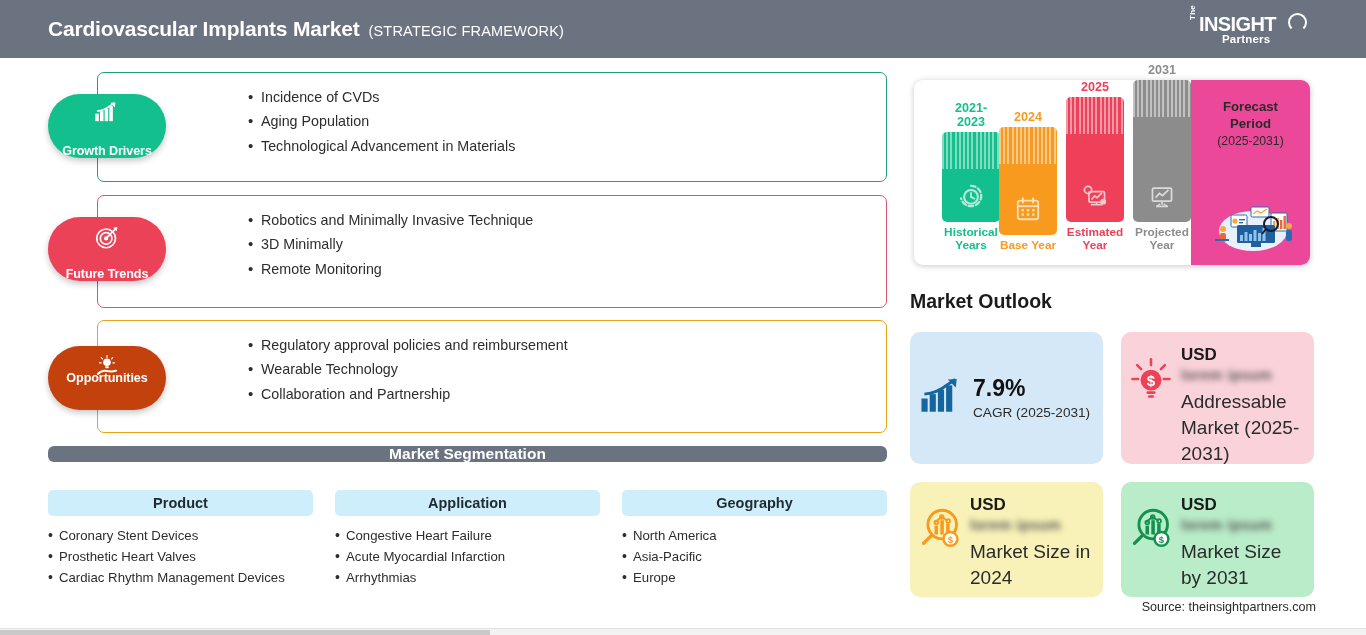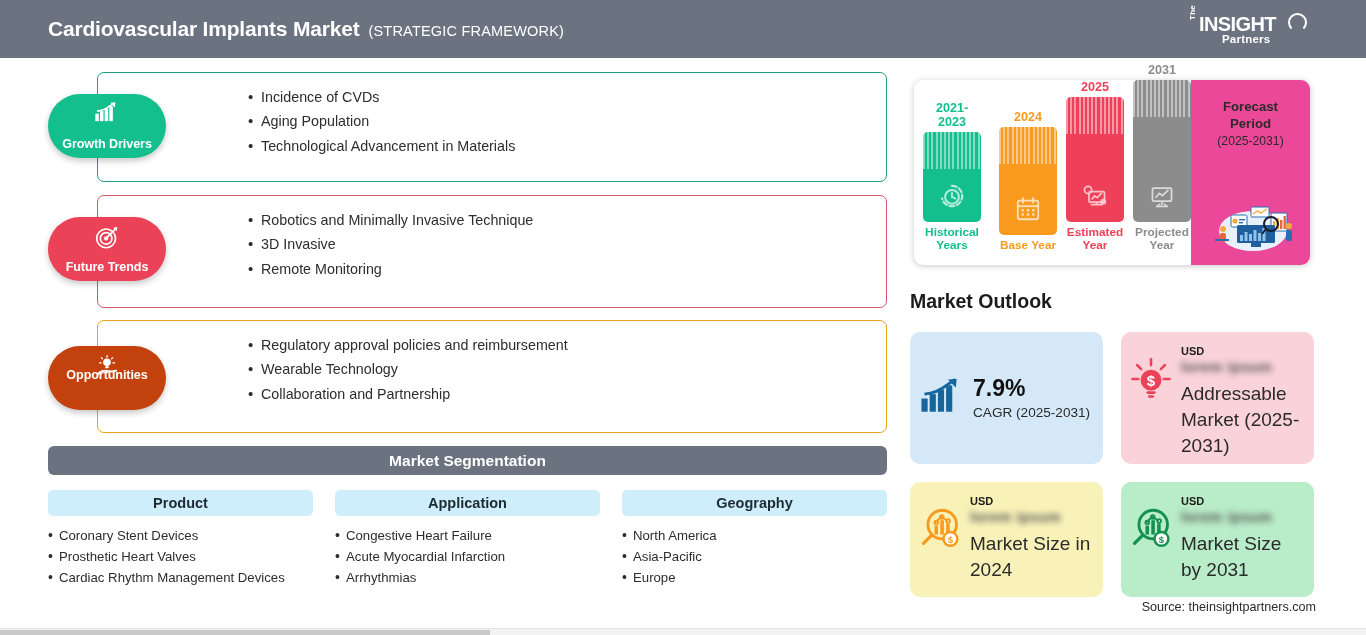--- a/index.html
+++ b/index.html
@@ -47,29 +47,29 @@
     list-style: none; font-size: 14.3px; color: #2d2d2d; line-height: 1;
     padding: 5px 0 5px 13px; position: relative;
   }
   .bullets li::before {
     content: "\2022"; position: absolute; left: 0; top: 4px; font-size: 15px; color:#2d2d2d;
   }
 
   .badge {
     position: absolute; left: 0; width: 118px; height: 64px; border-radius: 32px;
     display: flex; flex-direction: column; align-items: center; justify-content: flex-end;
-    padding-bottom: 7px; z-index: 4;
+    z-index: 4;
     box-shadow: 0 3px 6px rgba(0,0,0,.22);
   }
   .badge-label { color: #fff; font-size: 12.6px; font-weight: bold; letter-spacing:-0.1px; }
   .badge-icon { position: absolute; top: 8px; left: 50%; transform: translateX(-50%); }
 
   
   .seg-header {
-    position: absolute; left: 48px; top: 446px; width: 839px; height: 29px;
+    position: absolute; left: 48px; top: 446px; width: 839px; height: 16px;
     background: #6b7280; border-radius: 6px; color: #fff;
     display: flex; align-items: center; justify-content: center;
     font-size: 15.5px; font-weight: bold;
   }
   .seg-col { position: absolute; top: 490px; width: 265px; }
   .seg-col-title {
     height: 26px; background: #cdeefa; border-radius: 5px;
     display: flex; align-items: center; justify-content: center;
     font-size: 14.5px; font-weight: bold; color: #1f2a33;
   }
@@ -102,21 +102,21 @@
   }
   .fs-title { font-size: 13.2px; font-weight: bold; color: #2b2b2b; line-height: 1.3; }
   .fs-sub { font-size: 12.2px; color: #2b2b2b; margin-top: 2px; }
 
   
   .outlook-title {
     position: absolute; left: 910px; top: 290px; font-size: 19.5px; font-weight: bold;
     color: #1b1b1b;
   }
   .card { position: absolute; border-radius: 10px; }
-  .card-usd { font-size: 11px; font-weight: bold; color: #1b1b1b; }
+  .card-usd { font-size: 17px; font-weight: bold; color: #1b1b1b; }
   .blur-text {
     font-size: 14.6px; font-weight: bold; color: #555; margin-top: 2px;
     filter: blur(3.4px); letter-spacing: .4px;
   }
   .card-label { font-size: 19px; color: #2b2b2b; line-height: 1.36; margin-top: 6px; }
   .cagr-value { font-size: 23px; font-weight: bold; color: #111; line-height: 1; }
   .cagr-label { font-size: 13.6px; color: #2b2b2b; margin-top: 5px; }
   .source {
     position: absolute; right: 50px; top: 600px; font-size: 12.6px; color: #2b2b2b;
   }
@@ -163,21 +163,21 @@
         <path d="M3 11 Q12 10 18 5 L24 1" fill="none" stroke="#fff" stroke-width="2"></path>
         <path d="M19 1 L25 0.6 L24.4 6.5 Z" fill="#fff"></path>
       </svg></span>
           <span class="badge-label">Growth Drivers</span>
         </div>
       </div>
       <div class="driver-row" style="top: 195px;">
         <div class="driver-box" style="border-color: rgb(216, 86, 106); height: 113px;">
           <ul class="bullets">
             <li>Robotics and Minimally Invasive Technique</li>
-            <li>3D Invasive</li>
+            <li>3D Minimally</li>
             <li>Remote Monitoring</li>
           </ul>
         </div>
         <div class="badge" style="background: rgb(236, 66, 87); top: 22px;">
           <span class="badge-icon"><svg width="25" height="25" viewBox="0 0 28 28">
         <circle cx="13" cy="15" r="10.5" fill="none" stroke="#fff" stroke-width="1.9"></circle>
         <circle cx="13" cy="15" r="6.5" fill="none" stroke="#fff" stroke-width="1.9"></circle>
         <circle cx="13" cy="15" r="2.4" fill="#fff"></circle>
         <line x1="13" y1="15" x2="25" y2="3" stroke="#fff" stroke-width="2"></line>
         <path d="M21 3 L25.5 2.2 L24.8 7 Z" fill="#fff"></path>
@@ -234,21 +234,21 @@
         <ul>
           <li>North America</li>
           <li>Asia-Pacific</li>
           <li>Europe</li>
         </ul>
       </div>
     </div>
 
   <div class="forecast-panel">
     <div class="bars-area" id="bars-area">
-        <div class="bar-col" style="left: 9px;">
+        <div class="bar-col" style="left: 28px;">
           <div class="bar-year" style="color:#12bf8d">2021-2023</div>
           <div class="bar-body" style="height:90px;background:#12bf8d">
             <div class="bar-stripes" style="background:repeating-linear-gradient(90deg, rgba(255,255,255,.85) 0 2px, transparent 2px 4.2px)"></div>
             <span class="bar-icon"><svg width="26" height="26" viewBox="0 0 28 28">
         <path d="M14 3 A11 11 0 1 1 3.3 16.5" fill="none" stroke="rgba(255,255,255,.95)" stroke-width="2.4" stroke-linecap="round" stroke-dasharray="5 3"></path>
         <circle cx="14" cy="15" r="7.4" fill="none" stroke="rgba(255,255,255,.95)" stroke-width="2.2"></circle>
         <line x1="14" y1="15" x2="14" y2="10.6" stroke="rgba(255,255,255,.95)" stroke-width="2" stroke-linecap="round"></line>
         <line x1="14" y1="15" x2="17.6" y2="16.8" stroke="rgba(255,255,255,.95)" stroke-width="2" stroke-linecap="round"></line>
       </svg></span>
           </div>

